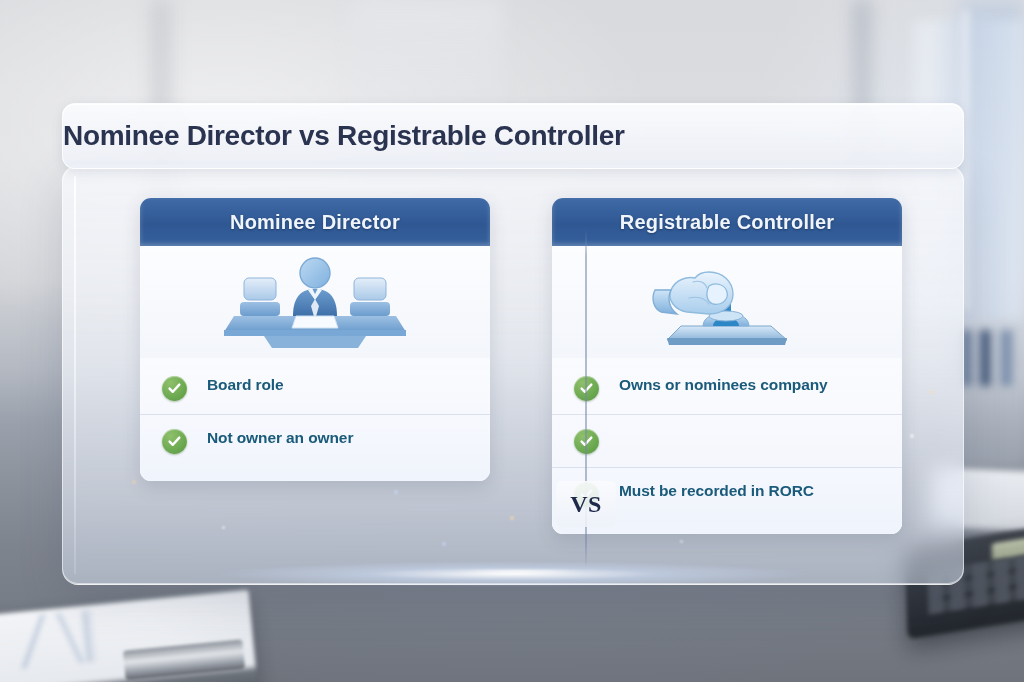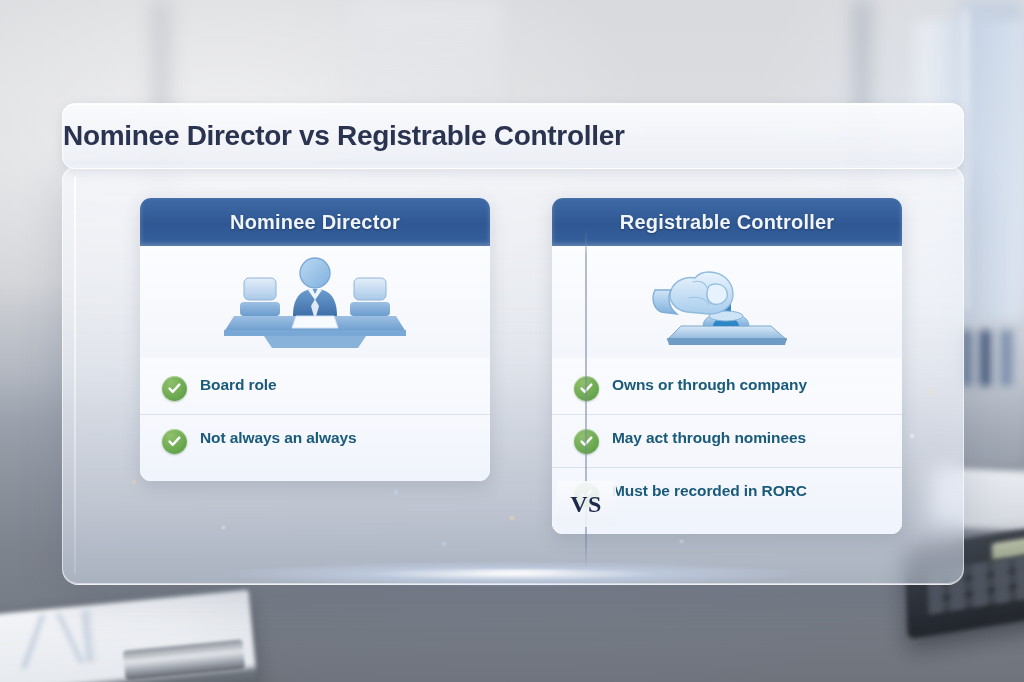--- a/index.html
+++ b/index.html
@@ -310,21 +310,21 @@
   }
 
   
   .card-list {
     padding: 4px 0 14px 0;
     background: linear-gradient(to bottom, rgba(250,251,254,.9), rgba(240,244,252,.85));
   }
   .list-item {
     display: flex;
     align-items: flex-start;
-    gap: 13px;
+    gap: 20px;
     padding: 13px 26px 13px 22px;
     border-top: 1px solid rgba(196,206,222,.55);
   }
   .list-item:first-child { border-top: none; }
   .check {
     flex: 0 0 auto;
     width: 25px; height: 25px;
     border-radius: 50%;
     background: radial-gradient(circle at 34% 28%, #8fc06b, #6aa84f 62%, #5b9543 100%);
     box-shadow: 0 1px 2px rgba(52,90,36,.35), inset 0 1px 1px rgba(255,255,255,.45);
@@ -486,21 +486,21 @@
               </svg>
           </span>
           <span class="list-text">Board role</span>
         </div>
         <div class="list-item">
           <span class="check">
             <svg width="15" height="15" viewBox="0 0 15 15">
                 <path d="M2.6 7.6 L5.8 10.8 L12.3 3.6" fill="none" stroke="#ffffff" stroke-width="2.4" stroke-linecap="round" stroke-linejoin="round"></path>
               </svg>
           </span>
-          <span class="list-text">Not always an always</span>
+          <span class="list-text">Not owner an owner</span>
         </div>
       </div>
     </div>
 
     <div class="card card-right">
       <div class="card-header">
         <span class="card-header-text">Registrable Controller</span>
       </div>
 
       <div class="card-illus">
@@ -546,29 +546,28 @@
         </svg>
       </div>
 
       <div class="card-list">
         <div class="list-item">
           <span class="check">
             <svg width="15" height="15" viewBox="0 0 15 15">
                 <path d="M2.6 7.6 L5.8 10.8 L12.3 3.6" fill="none" stroke="#ffffff" stroke-width="2.4" stroke-linecap="round" stroke-linejoin="round"></path>
               </svg>
           </span>
-          <span class="list-text">Owns or through company</span>
+          <span class="list-text">Owns or nominees company</span>
         </div>
         <div class="list-item">
           <span class="check">
             <svg width="15" height="15" viewBox="0 0 15 15">
                 <path d="M2.6 7.6 L5.8 10.8 L12.3 3.6" fill="none" stroke="#ffffff" stroke-width="2.4" stroke-linecap="round" stroke-linejoin="round"></path>
               </svg>
           </span>
-          <span class="list-text">May act through nominees</span>
         </div>
         <div class="list-item">
           <span class="check">
             <svg width="15" height="15" viewBox="0 0 15 15">
                 <path d="M2.6 7.6 L5.8 10.8 L12.3 3.6" fill="none" stroke="#ffffff" stroke-width="2.4" stroke-linecap="round" stroke-linejoin="round"></path>
               </svg>
           </span>
           <span class="list-text">Must be recorded in RORC</span>
         </div>
       </div>

